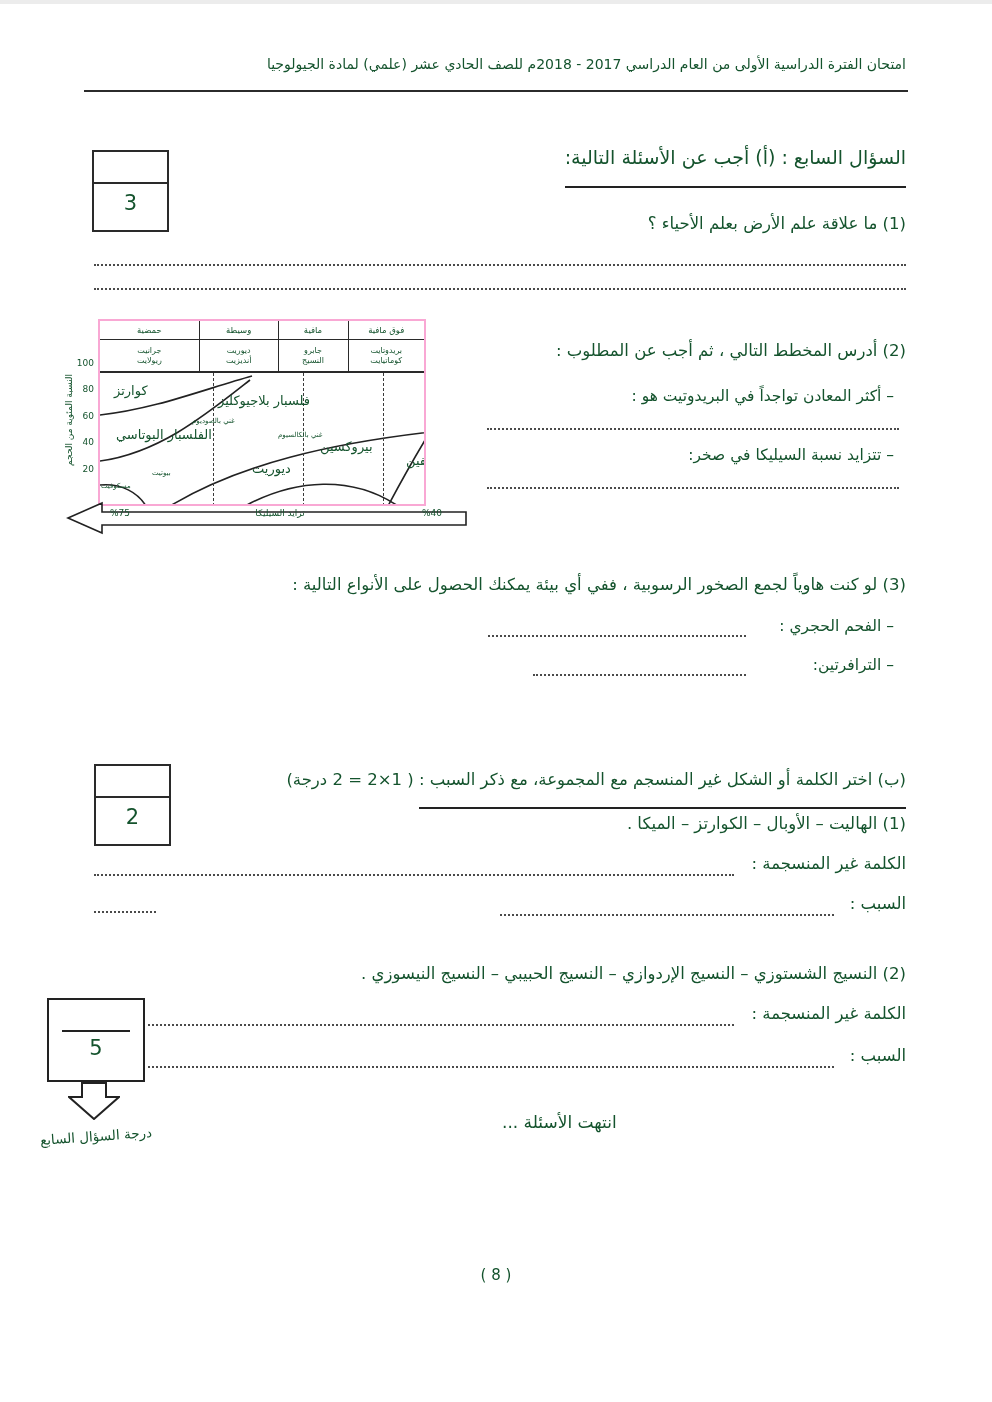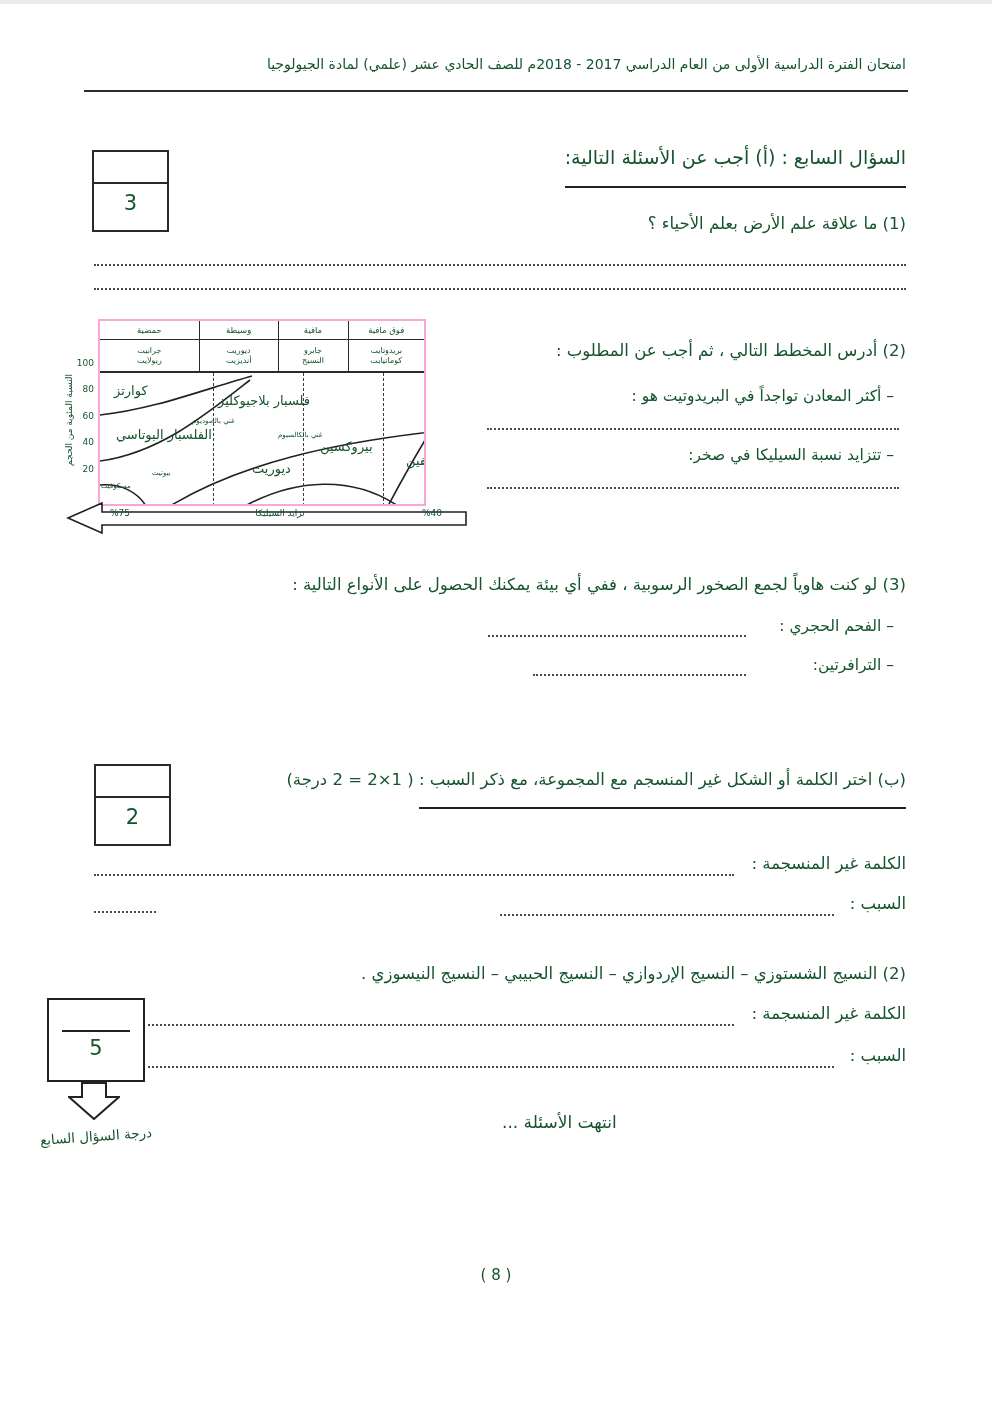--- a/index.html
+++ b/index.html
@@ -145,20 +145,21 @@
   <div class="abs rtl fs16" style="top:766px; right:86px;">
     <span class="uline">(ب) اختر الكلمة أو الشكل غير المنسجم مع المجموعة، مع ذكر السبب :</span>
     <span>( 1×2 = 2 درجة)</span>
   </div>
 
   <div class="abs sbox" style="left:94px; top:760px; width:77px; height:82px;">
     <div class="sbox-top"></div>
     <div class="sbox-val">2</div>
   </div>
 
+  <div class="abs rtl fs16" style="top:810px; right:86px;">(1) الهاليت – الأوبال – الكوارتز – الميكا .</div>
   <div class="abs rtl fs16" style="top:850px; right:86px;">الكلمة غير المنسجمة :</div>
   <div class="abs dotline" style="top:870px; left:94px; width:640px;"></div>
   <div class="abs rtl fs16" style="top:890px; right:86px;">السبب :</div>
   <div class="abs dotline" style="top:910px; left:500px; width:334px;"></div>
   <div class="abs dotline" style="top:907px; left:94px; width:62px;"></div>
 
   <div class="abs rtl fs16" style="top:960px; right:86px;">(2) النسيج الشستوزي – النسيج الإردوازي – النسيج الحبيبي – النسيج النيسوزي .</div>
   <div class="abs rtl fs16" style="top:1000px; right:86px;">الكلمة غير المنسجمة :</div>
   <div class="abs dotline" style="top:1020px; left:148px; width:586px;"></div>
   <div class="abs rtl fs16" style="top:1042px; right:86px;">السبب :</div>

